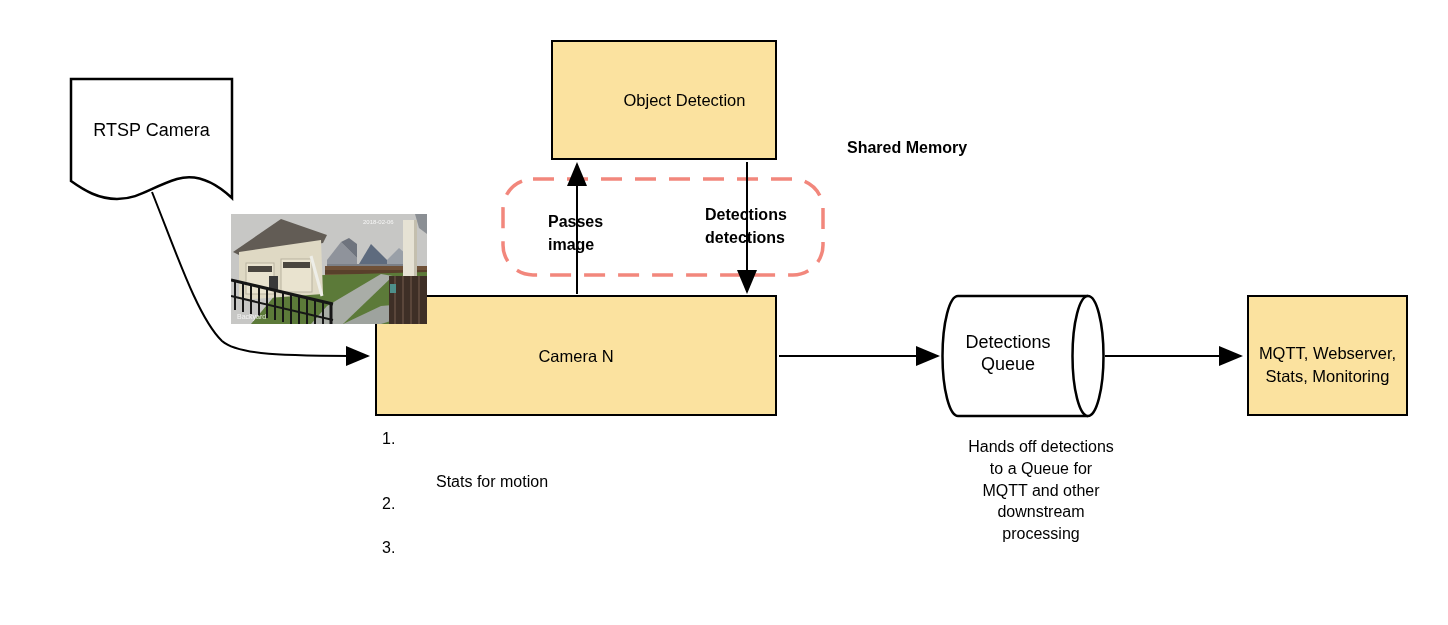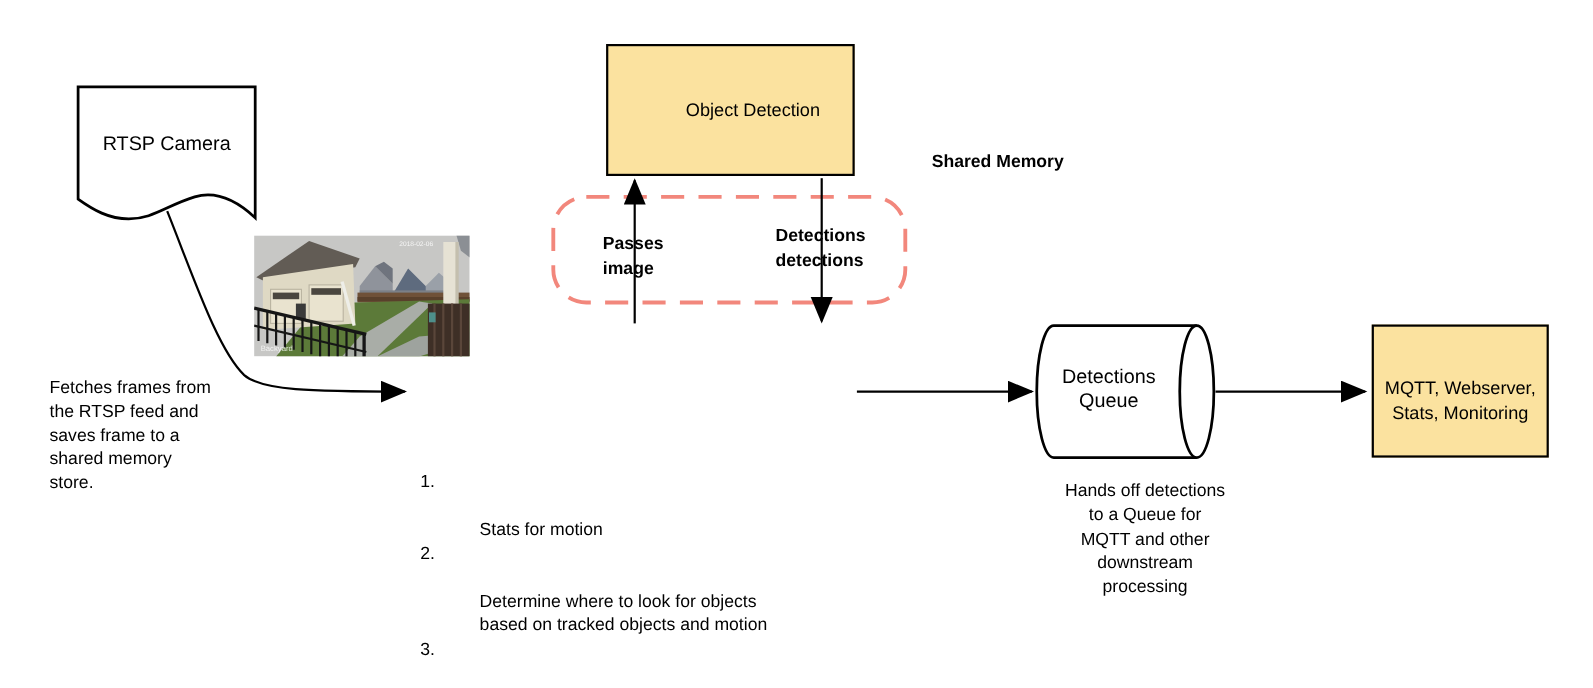--- a/index.html
+++ b/index.html
@@ -53,57 +53,53 @@
 
     <path d="M1105,356 L1241,356" fill="none" stroke="#000" stroke-width="2" marker-end="url(#arrow)"></path>
   </svg>
 
   <div class="abs shape-label" style="left:71px;top:119px;width:161px;">RTSP Camera</div>
 
   <div class="abs box" style="left:551px;top:40px;width:226px;height:120px;padding-left:41px;">
     <div>Object Detection</div>
   </div>
 
+  <div class="abs box" style="left:375px;top:295px;width:402px;height:121px;">
+    <div>Camera N</div>
+  </div>
 
   <div class="abs box" style="left:1247px;top:295px;width:161px;height:121px;line-height:23px;">
     <div style="white-space:pre-line;margin-top:19px;">MQTT, Webserver,
 Stats, Monitoring</div>
   </div>
 
   <div class="abs shape-label" style="left:942px;top:331px;width:132px;">Detections
 Queue</div>
 
   <div class="abs edge-label" style="left:548px;top:211px;">Passes
 image</div>
   <div class="abs edge-label" style="left:705px;top:204px;">Detections
 detections</div>
 
-  <div class="abs note" style="left:45px;top:342px;width:190px;">Fetches frames from
-the RTSP feed and
-saves frame to a
-shared memory
-store.</div>
 
   <div class="abs note-title" style="left:847px;top:137px;">Shared Memory</div>
 
   <div class="abs note" style="left:941px;top:436px;width:200px;text-align:center;">Hands off detections
 to a Queue for
 MQTT and other
 downstream
 processing</div>
 
   <div class="abs steps" style="left:382px;top:428px;width:350px;">
     <div class="step">
       <span class="num">1.</span>
       <span>Stats for motion</span>
     </div>
     <div class="step">
       <span class="num">2.</span>
-      <span>Determine where to look for objects
-based on tracked objects and motion</span>
     </div>
     <div class="step">
       <span class="num">3.</span>
       
     </div>
 
   </div>
 
   <svg class="abs" style="left:231px;top:214px;" width="196" height="110" viewBox="0 0 196 110">
 

